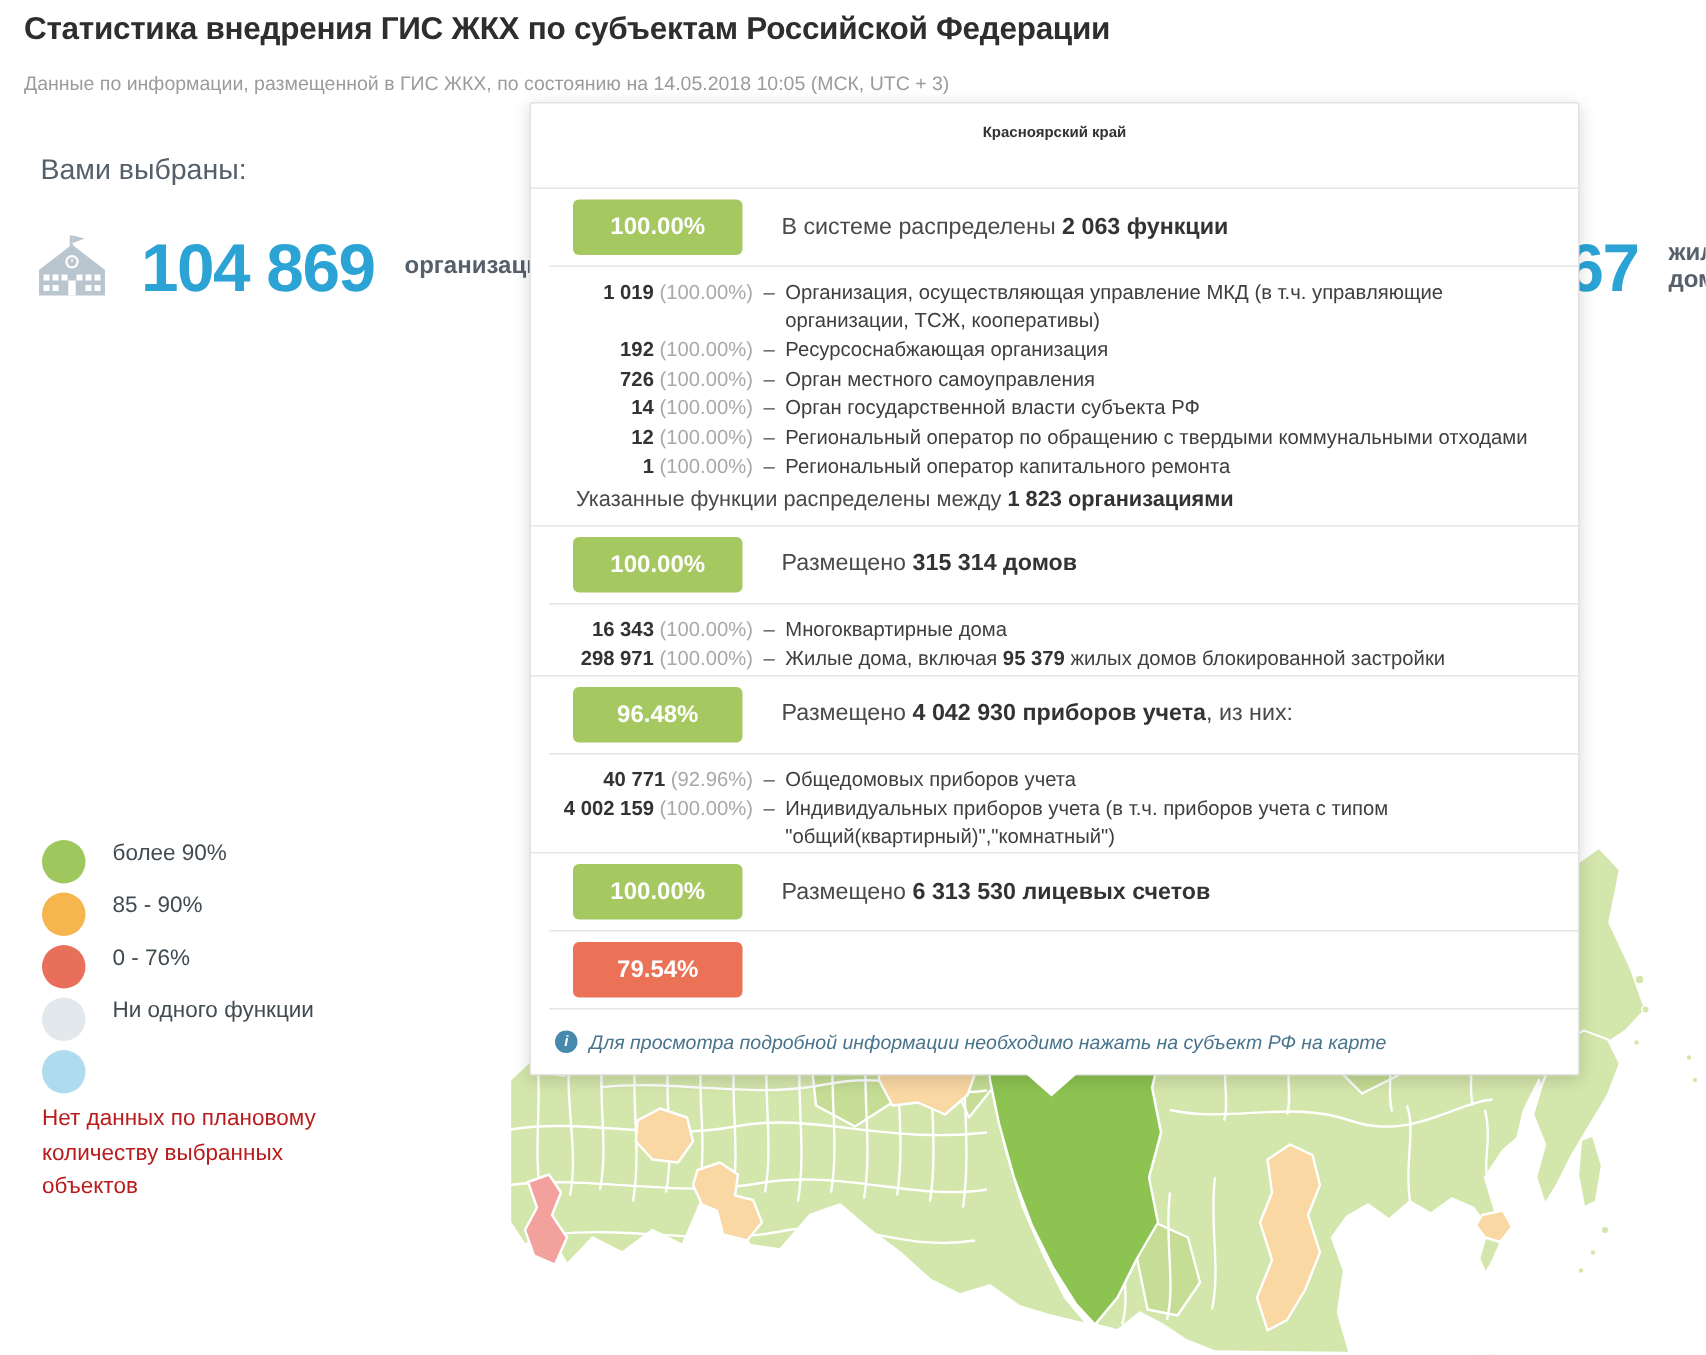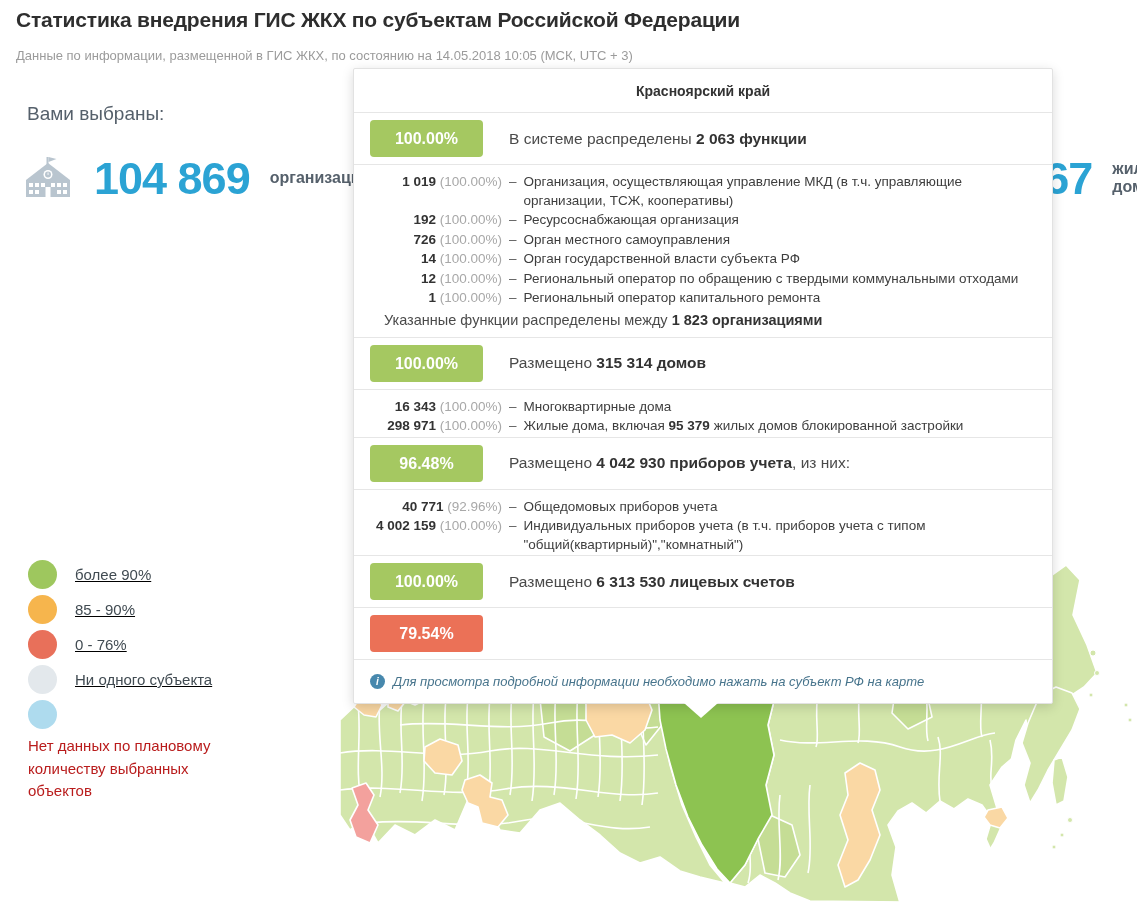--- a/index.html
+++ b/index.html
@@ -11,40 +11,40 @@
 
   .selected-heading { position:absolute; left:27px; top:103px; font-size:19px; color:#55606b; }
 
   .stats { position:absolute; left:22px; top:148px; display:flex; flex-direction:row; gap:26px; z-index:1; }
   .stat-row { display:flex; align-items:center; height:60px; }
   .stat-icon { width:52px; display:flex; justify-content:center; align-items:center; color:var(--icon-gray,#b9c5cf); flex:none; }
   .stat-value { font-size:45px; font-weight:700; color:var(--number-blue,#2ba3d4); margin-left:20px; letter-spacing:-1px; line-height:1; white-space:nowrap; }
   .stat-label { font-size:16px; font-weight:700; color:#55606b; margin-left:20px; max-width:135px; line-height:1.15; }
 
   .legend { position:absolute; left:28px; top:560px; z-index:2; }
-  .legend-row { display:flex; align-items:center; margin-bottom:6px;text-decoration:underline; }
+  .legend-row { display:flex; margin-bottom:6px; }
   .legend-dot { width:29px; height:29px; border-radius:50%; flex:none; }
   .legend-label { margin-left:18px; font-size:15px; color:#414b52; }
   .legend-nodata-text { margin-top:6px; width:185px; font-size:15px; line-height:1.5; color:#b91c1c; }
 
   .map { position:absolute; left:340px; top:500px; z-index:0; }
   .map path, .map circle { stroke:var(--map-stroke,#fff); stroke-width:1.6; stroke-linejoin:round; }
   .map circle { stroke-width:1; }
   .r-base { fill:var(--map-base,#d3e6ab); }
   .r-base2 { fill:var(--map-base-dark,#c5dd95); }
   .r-hl { fill:var(--map-highlight,#8dc351); }
   .r-warn { fill:var(--map-warn,#fad8a4); }
   .r-alert { fill:var(--map-alert,#f3a19d); }
   .r-sea { fill:#ffffff; }
   .r-line { fill:none; stroke-width:1.6; }
 
   .popup { position:absolute; left:353px; top:68px; width:700px; background:#fff; border:1px solid #e2e2e2;
            box-shadow:0 3px 12px rgba(0,0,0,0.15); z-index:10; border-radius:2px; }
-  .popup-title { text-align:center; font-weight:700; font-size:14px; color:#333; padding:14px 0 13px; border-bottom:1px solid #e6e6e6; }
-  .sec-header { display:flex; align-items:center; padding:7px 16px; border-bottom:1px solid #e6e6e6; }
+  .popup-title { text-align:center; font-weight:700; font-size:10px; color:#333; padding:14px 0 31px; border-bottom:1px solid #e6e6e6; }
+  .sec-header { display:flex; align-items:center; padding:7px 16px; border-bottom:1px solid #e6e6e6;margin-left:12px; }
   .badge { width:113px; height:37px; line-height:37px; border-radius:4px; color:#fff; font-weight:700; font-size:16px; text-align:center; flex:none; }
   section[data-status="green"] .badge { background:var(--badge-green,#a5c861); }
   section[data-status="red"] .badge { background:var(--badge-red,#eb7157); }
   .sec-title { margin-left:26px; font-size:15.5px; color:#4a4a4a; }
   .sec-title b, .sec-note b, .item-label b { color:#333; }
   .sec-body { padding:7px 16px 0; border-bottom:1px solid #e6e6e6; }
   .item-row { display:flex; line-height:18.5px; margin:1px 0; font-size:13.5px; }
   .item-val { width:132px; text-align:right; flex:none; color:#333; font-weight:700; }
   .item-val .pct { color:#a8a8a8; font-weight:400; }
   .dash { margin:0 7px; color:#555; flex:none; }
@@ -165,21 +165,21 @@
           <span class="legend-label">85 - 90%</span>
         </div>
 
         <div class="legend-row">
           <span class="legend-dot" style="background-color: rgb(232, 112, 90);"></span>
           <span class="legend-label">0 - 76%</span>
         </div>
 
         <div class="legend-row">
           <span class="legend-dot" style="background-color: rgb(227, 232, 236);"></span>
-          <span class="legend-label">Ни одного субъекта</span>
+          <span class="legend-label">Ни одного функции</span>
         </div>
       </div>
     <div class="legend-row">
       <span class="legend-dot" style="background-color: rgb(174, 219, 238);"></span>
     </div>
     <div class="legend-nodata-text">Нет данных по плановому количеству выбранных объектов</div>
   </div>
 
   <svg class="map" width="797" height="403" viewBox="0 -125 797 403">
 

